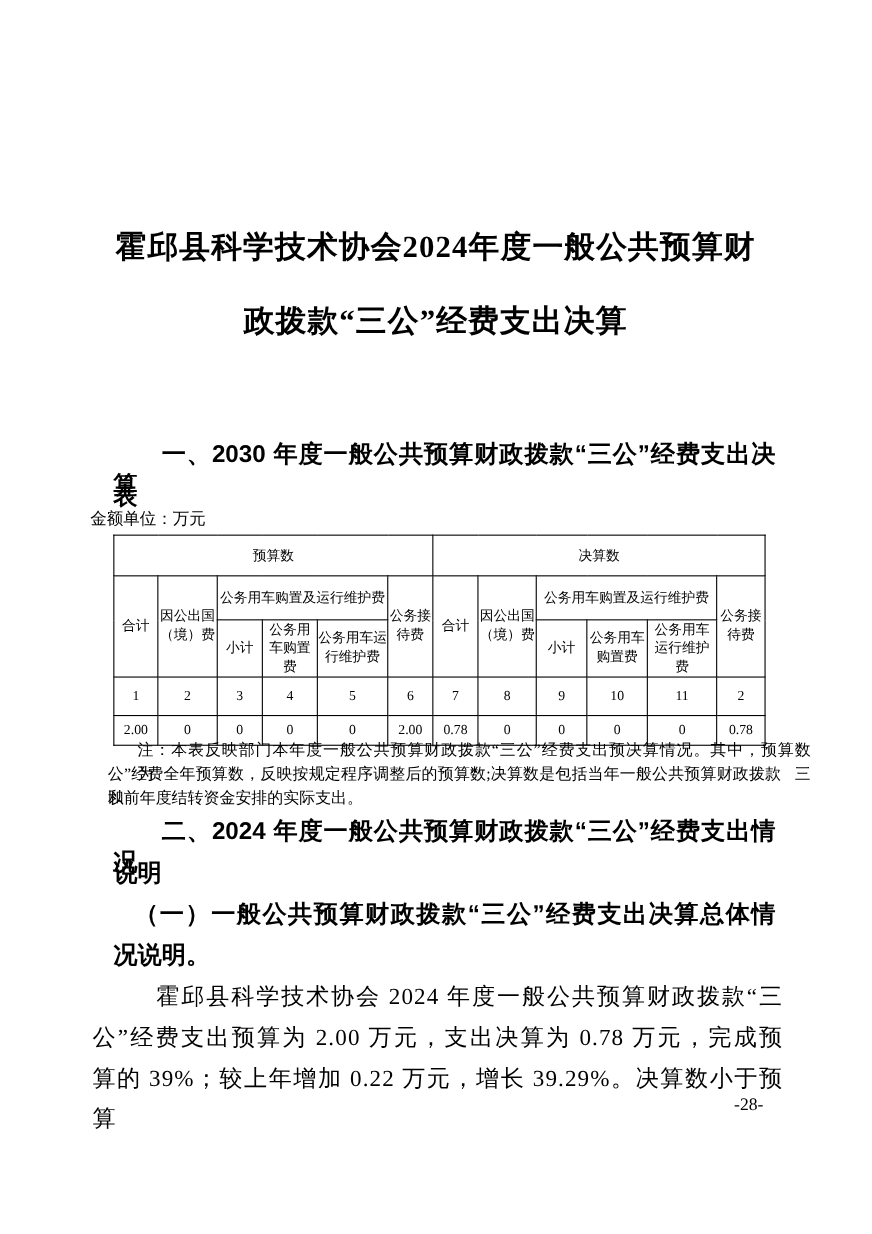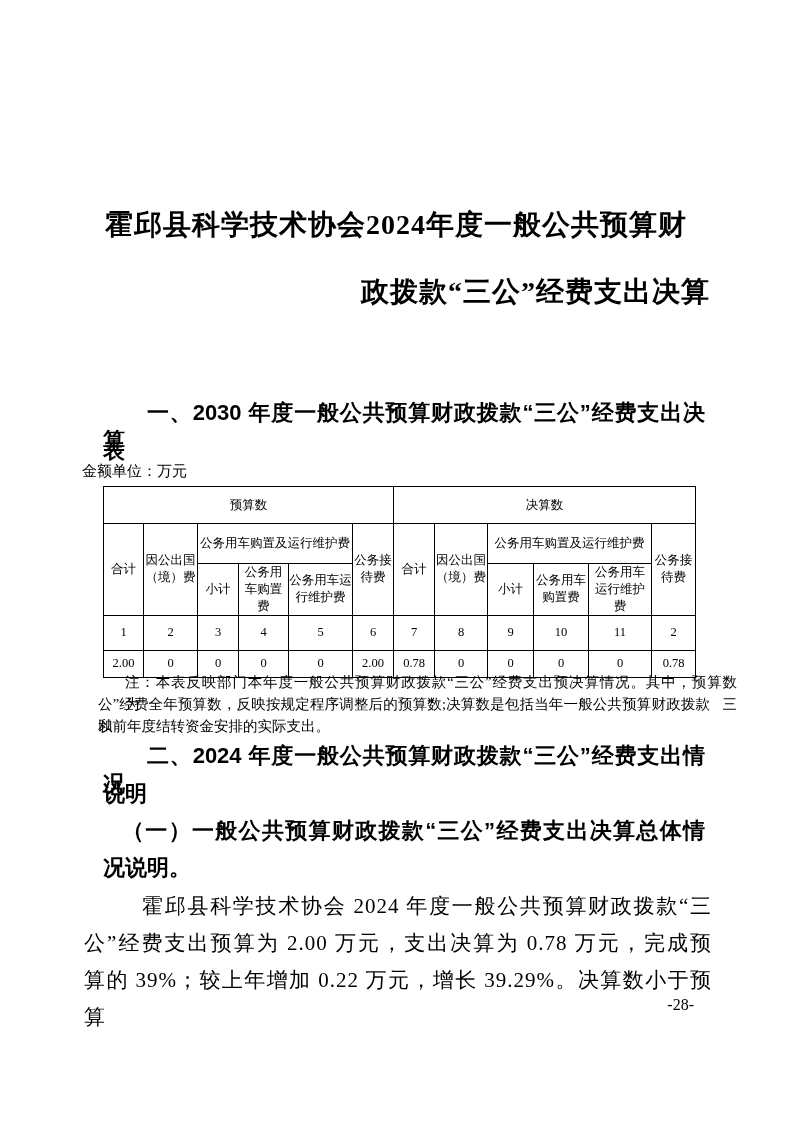--- a/index.html
+++ b/index.html
@@ -78,21 +78,21 @@
     text-align:right;
     font-size:16px;
   }
 </style>
 </head>
 <body>
 
 <div class="page">
 
   <div class="abs title-line" style="top:206px;">霍邱县科学技术协会2024年度一般公共预算财</div>
-  <div class="abs title-line" style="top:273px;text-align:right;">政拨款“三公”经费支出决算</div>
+  <div class="abs title-line" style="top:273px;">政拨款“三公”经费支出决算</div>
 
   <div class="abs heading fill ind2" style="top:399px;">一、2030 年度一般公共预算财政拨款“三公”经费支出决算</div>
   <div class="abs heading" style="top:437px;">表</div>
 
   <div class="abs unit-label" style="top:462px;">金额单位：万元</div>
 
   <div class="abs" style="top:486px; left:103px;">
     <table class="budget">
       <colgroup>
         <col style="width:40px">

